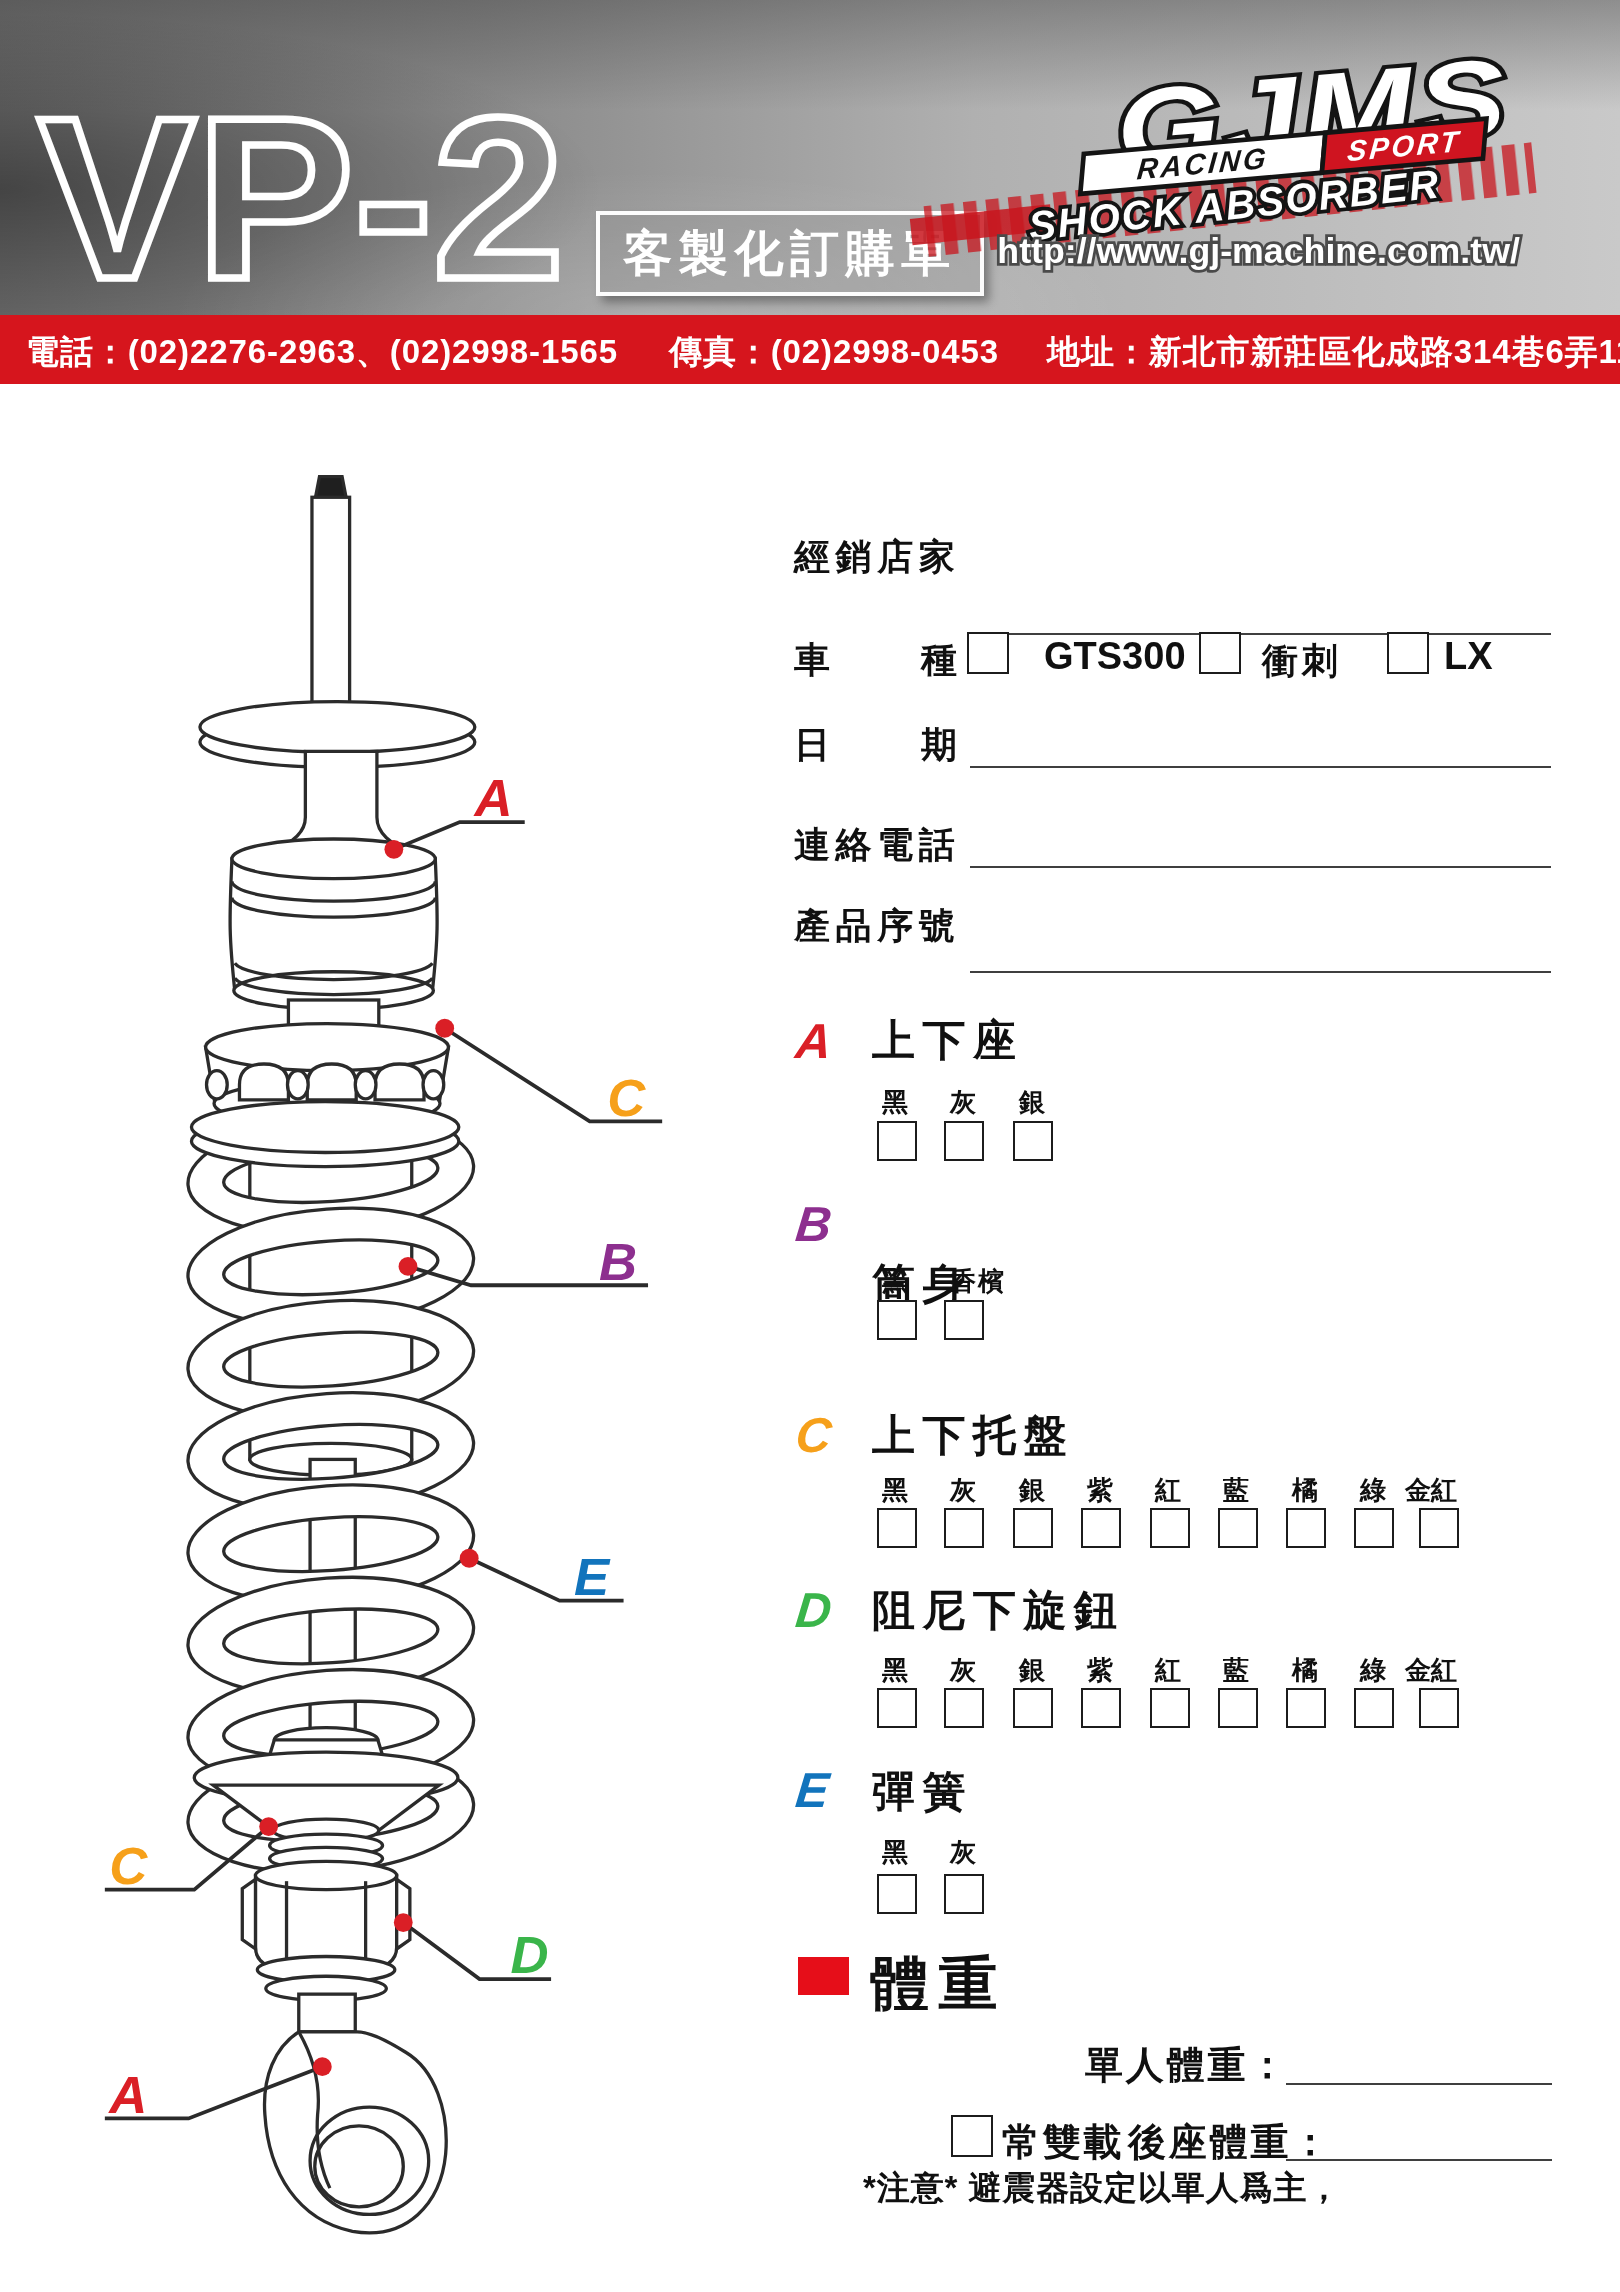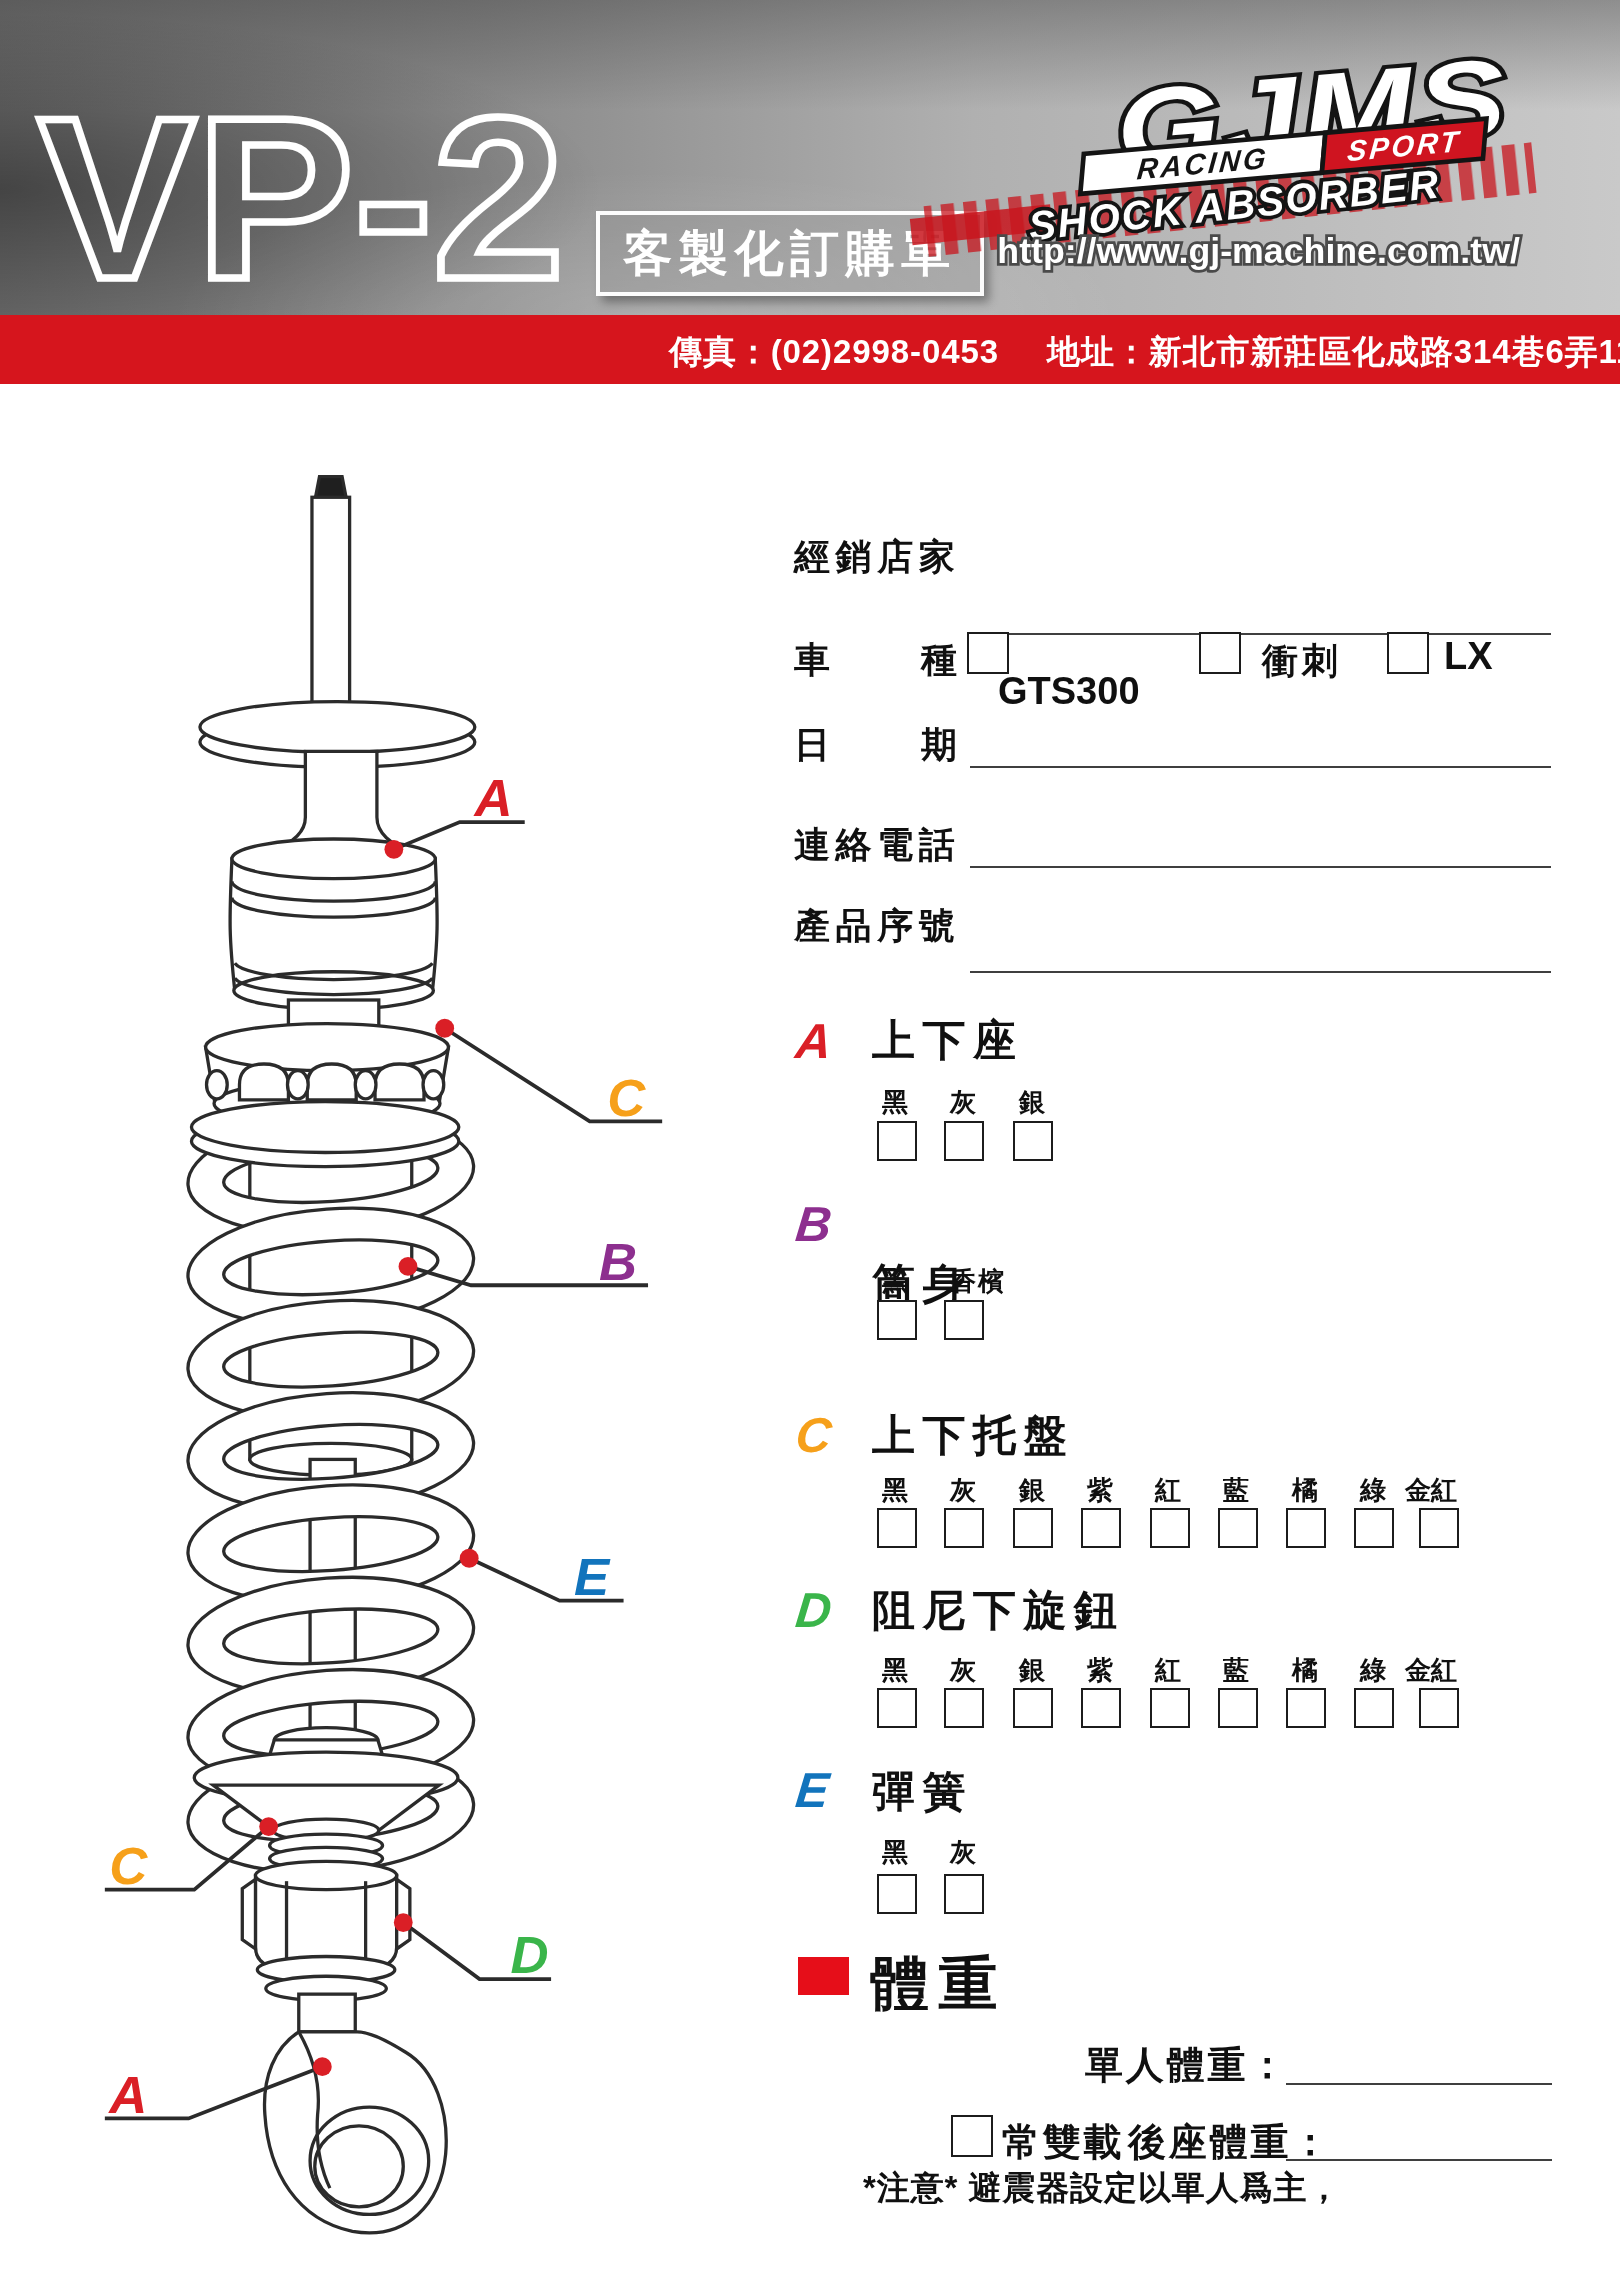--- a/index.html
+++ b/index.html
@@ -86,20 +86,21 @@
         </g>
       </g>
       <g transform="rotate(-6 370 170)">
         <text x="360" y="186" font-size="43" font-weight="800" font-style="italic" fill="#ffffff" stroke="#141414" stroke-width="8" paint-order="stroke" text-anchor="middle" letter-spacing="2">SHOCK ABSORBER</text>
       </g>
       <text x="108" y="234" font-size="38" font-weight="700" fill="#ffffff" stroke="#4a4a4a" stroke-width="6" paint-order="stroke">http://www.gj-machine.com.tw/</text>
     </svg>
   </div>
 
   <div class="contact-bar">
+    <span class="cb-phone">電話：(02)2276-2963、(02)2998-1565</span>
     <span class="cb-fax">傳真：(02)2998-0453</span>
     <span class="cb-addr">地址：新北市新莊區化成路314巷6弄11號</span>
   </div>
 
   <svg class="diagram" width="659" height="1879" viewBox="0 0 700 1995">
     <g stroke="#2b2b2b" stroke-width="3.5" fill="#ffffff">
 
       <path d="M294,92 L299,66 L323,66 L328,92 Z" fill="#1f1f1f"></path>
       <rect x="291" y="88" width="40" height="252"></rect>
 
@@ -224,21 +225,21 @@
   </svg>
 
   <div class="flabel" style="left:794px;top:533px;">經銷店家</div>
   <div class="fline" style="left:970px;top:633px;width:581px;"></div>
 
   <div class="flabel-split" style="left:794px;top:636px;">
     <span>車</span>
     <span>種</span>
   </div>
   <div class="cbx lg" style="left:967px;top:632px;"></div>
-  <div class="vehicle-label" style="left:998px;top:635px;margin-top:35px;">GTS300</div>
+  <div class="vehicle-label" style="left:1044px;top:635px;">GTS300</div>
   <div class="cbx lg" style="left:1199px;top:632px;"></div>
   <div class="vehicle-label" style="left:1262px;top:637px;font-size:36px;letter-spacing:3.8px;">衝刺</div>
   <div class="cbx lg" style="left:1387px;top:632px;"></div>
   <div class="vehicle-label" style="left:1444px;top:635px;">LX</div>
 
   <div class="flabel-split" style="left:794px;top:721px;">
     <span>日</span>
     <span>期</span>
   </div>
   <div class="fline" style="left:970px;top:766px;width:581px;"></div>

